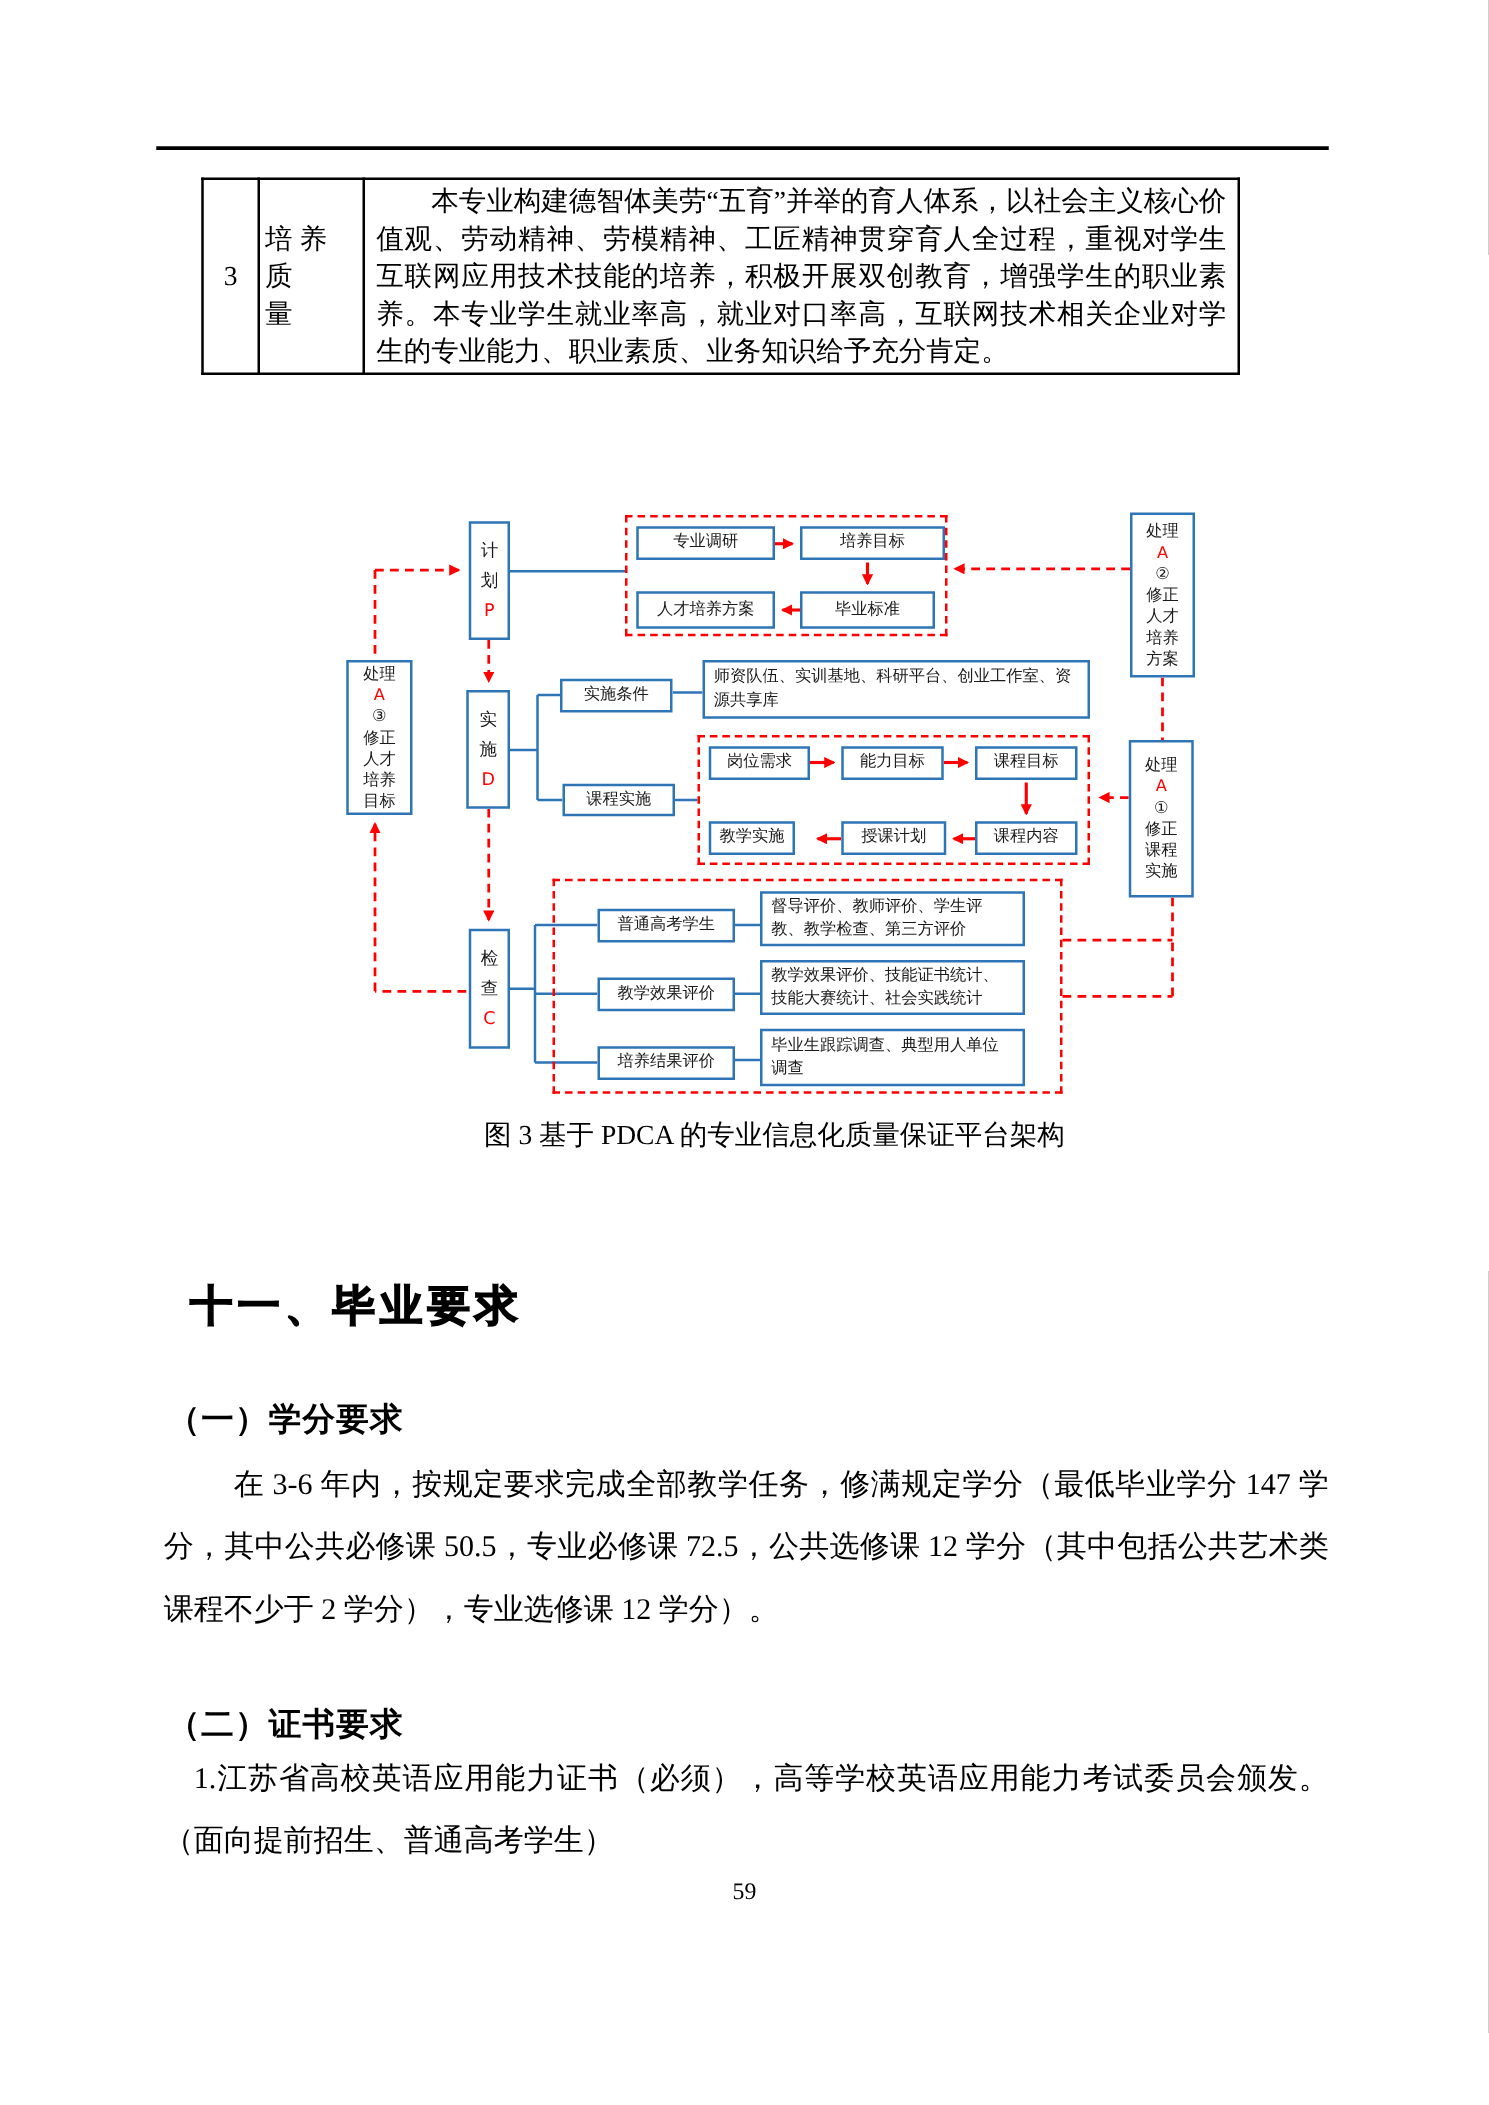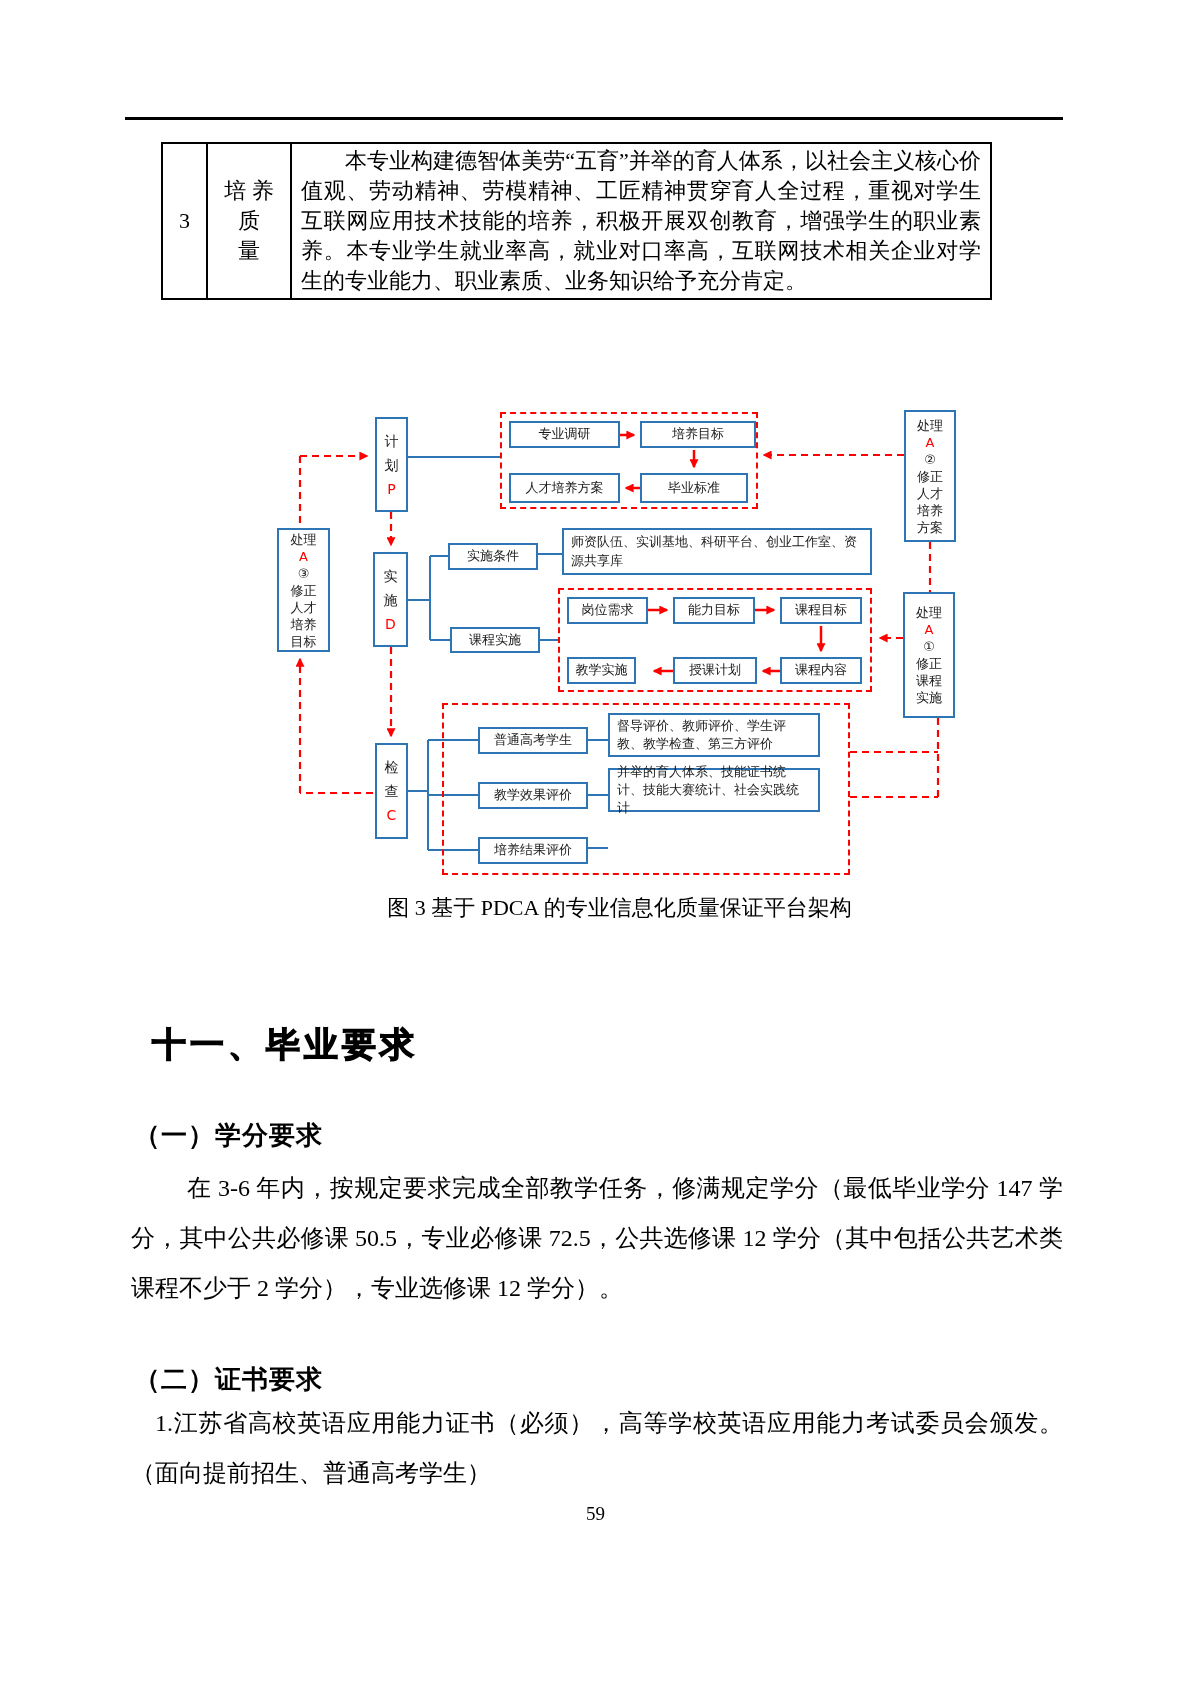--- a/index.html
+++ b/index.html
@@ -4,21 +4,21 @@
 <style>
   html,body{margin:0;padding:0;background:#888;}
   .page{position:relative;width:1191px;height:1684px;background:#fff;margin:0 auto;
         font-family:"Liberation Serif","DejaVu Serif",serif;color:#000;overflow:hidden;}
   .top-rule{position:absolute;left:125px;top:117px;width:938px;height:3px;background:#000;}
 
   
   table.qtable{position:absolute;left:161px;top:142px;border-collapse:collapse;table-layout:fixed;}
   table.qtable td{border:2px solid #000;vertical-align:middle;font-size:22px;line-height:30px;}
   td.c1{width:41px;text-align:center;}
-  td.c2{width:74px;text-align:center;white-space:pre-line;padding:0 4px;}
+  td.c2{width:74px;text-align:left;white-space:pre-line;padding:0 4px;}
   td.c3{width:680px;padding:2px 9px;}
   td.c3 p{margin:0;text-indent:2em;text-align:justify;}
 
   
   .diagram{position:absolute;left:0;top:0;width:1191px;height:1684px;pointer-events:none;}
   .node{position:absolute;box-sizing:border-box;border:2px solid #2E75B6;background:#fff;
         font-family:"DejaVu Sans","Liberation Sans",sans-serif;font-size:13px;line-height:1.4;
         color:#1a1a1a;display:flex;align-items:center;justify-content:center;text-align:center;}
   .node.left{justify-content:flex-start;text-align:left;padding:1px 7px;}
   .vnode{flex-direction:column;white-space:pre-line;line-height:17px;}
@@ -157,21 +157,22 @@
     <div class="node" style="left:673px;top:597px;width:82px;height:27px">能力目标</div>
     <div class="node" style="left:780px;top:597px;width:82px;height:27px">课程目标</div>
     <div class="node" style="left:780px;top:657px;width:82px;height:27px">课程内容</div>
     <div class="node" style="left:673px;top:657px;width:84px;height:27px">授课计划</div>
     <div class="node" style="left:567px;top:657px;width:69px;height:27px">教学实施</div>
 
     <div class="node" style="left:478px;top:727px;width:110px;height:27px">普通高考学生</div>
     <div class="node" style="left:478px;top:782px;width:110px;height:27px">教学效果评价</div>
     <div class="node" style="left:478px;top:837px;width:110px;height:27px">培养结果评价</div>
     <div class="node left" style="left:608px;top:713px;width:212px;height:44px">督导评价、教师评价、学生评教、教学检查、第三方评价</div>
-    <div class="node left" style="left:608px;top:768px;width:212px;height:44px">并举的育人体系、技能证书统计、技能大赛统计、社会实践统计</div>
+    <div class="node left" style="left:608px;top:768px;width:212px;height:44px">教学效果评价、技能证书统计、技能大赛统计、社会实践统计</div>
+    <div class="node left" style="left:608px;top:823px;width:212px;height:46px">毕业生跟踪调查、典型用人单位调查</div>
   </div>
 
   <div class="caption">图 3  基于 PDCA 的专业信息化质量保证平台架构</div>
 
   <div class="h1">十一、毕业要求</div>
   <div class="h2" style="left:134px;top:1118px">（一）学分要求</div>
   <p class="para ind2" style="top:1163px">在 3-6 年内，按规定要求完成全部教学任务，修满规定学分（最低毕业学分 147 学分，其中公共必修课 50.5，专业必修课 72.5，公共选修课 12 学分（其中包括公共艺术类课程不少于 2 学分），专业选修课 12 学分）。</p>
   <div class="h2" style="left:134px;top:1362px">（二）证书要求</div>
   <p class="para ind1" style="top:1398px">1.江苏省高校英语应用能力证书（必须），高等学校英语应用能力考试委员会颁发。（面向提前招生、普通高考学生）</p>
 

